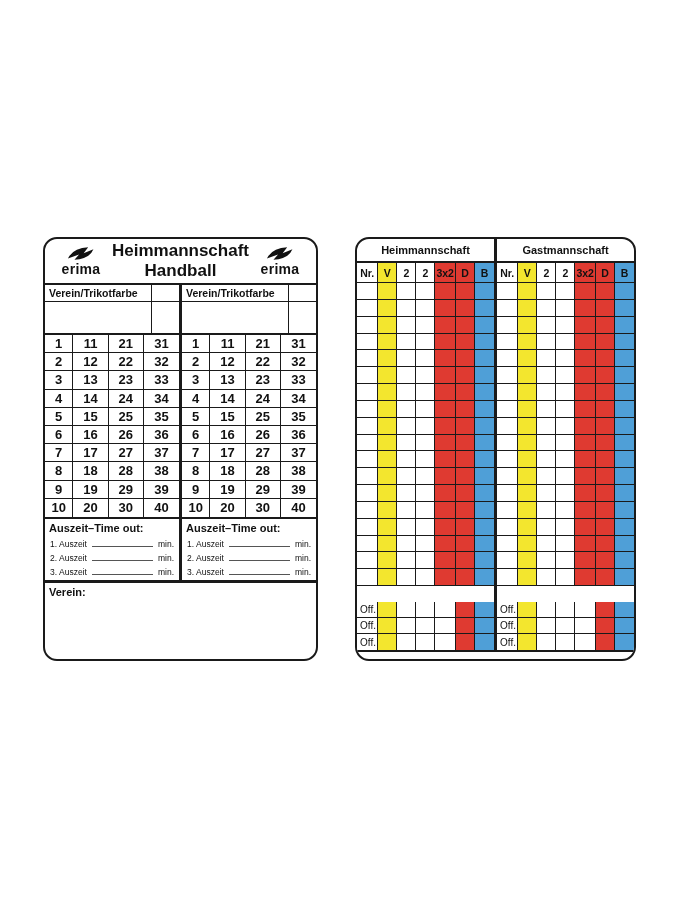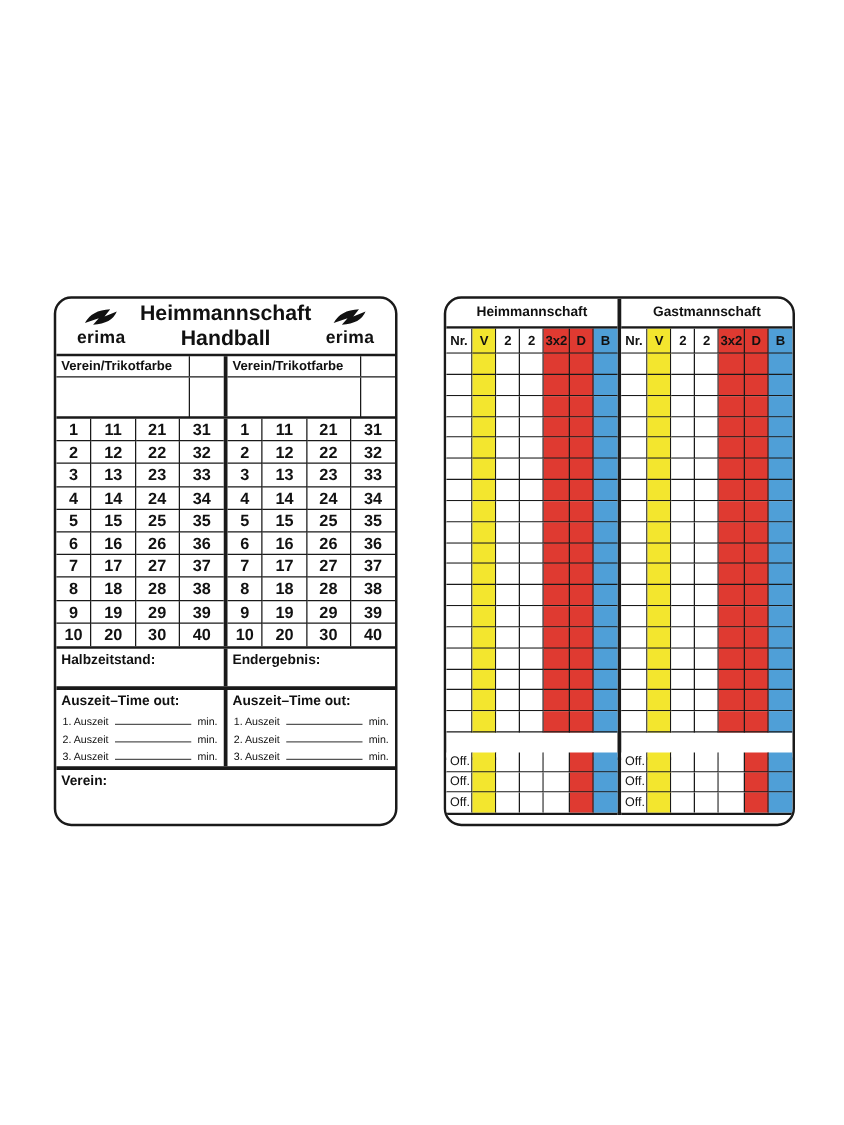--- a/index.html
+++ b/index.html
@@ -208,28 +208,20 @@
             <div class="numcell">29</div>
             <div class="numcell">39</div>
             <div class="numcell">10</div>
             <div class="numcell">20</div>
             <div class="numcell">30</div>
             <div class="numcell">40</div>
           </div>
       </div>
     </div>
 
-    <div class="split sec-score">
-      <div class="half">
-        <div class="score-label">Halbzeitstand:</div>
-      </div>
-      <div class="half">
-        <div class="score-label">Endergebnis:</div>
-      </div>
-    </div>
 
     <div class="split sec-timeout">
       <div class="half">
         <div class="timeout-title">Auszeit–Time out:</div>
         <div>
             <div class="to-row">
               <span class="to-label">1. Auszeit</span>
               <span class="to-line"></span>
               <span class="to-unit">min.</span>
             </div>

